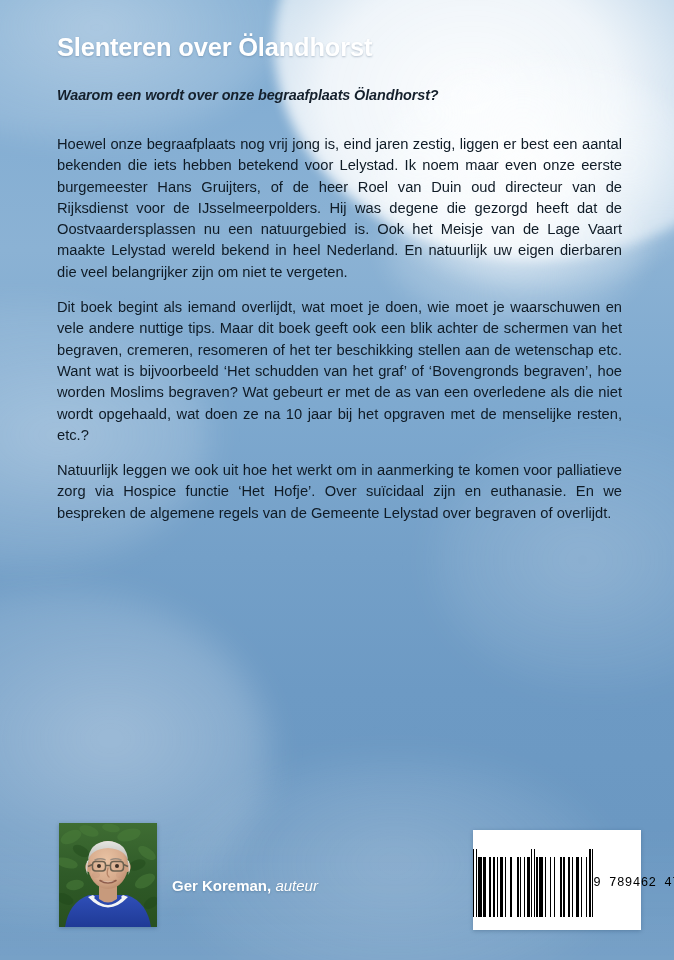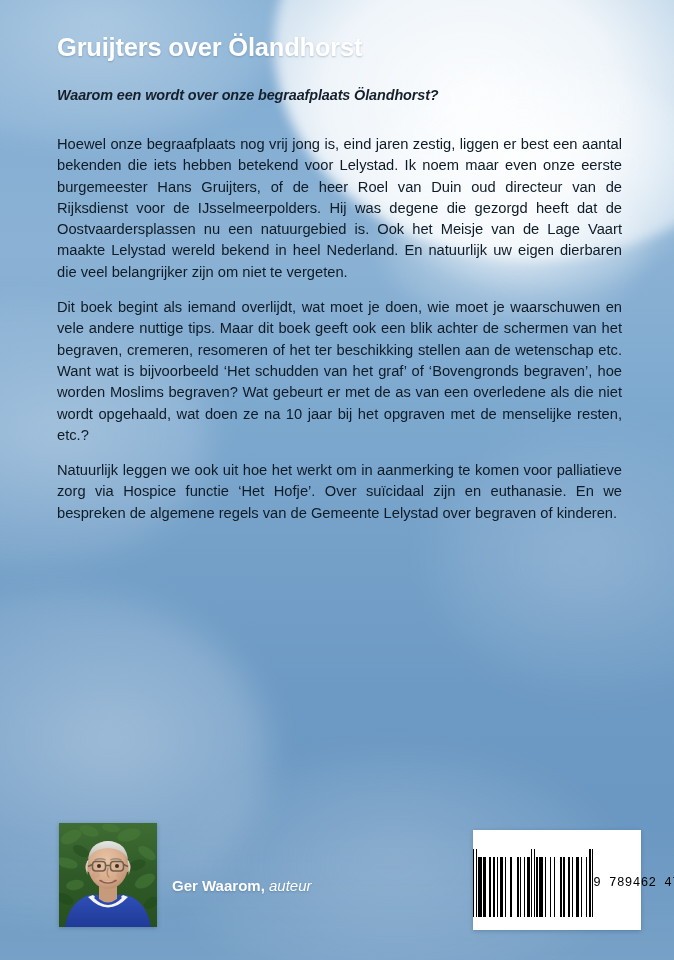--- a/index.html
+++ b/index.html
@@ -186,28 +186,28 @@
   <div class="cloud cl-top-right-b"></div>
   <div class="cloud cl-top-right-c"></div>
   <div class="cloud cl-mid-left"></div>
   <div class="cloud cl-mid-right"></div>
   <div class="cloud cl-low-left"></div>
   <div class="cloud cl-low-mid"></div>
   <div class="cloud cl-bottom-haze"></div>
 
   <div class="content">
 
-    <div class="title">Gruijters over Ölandhorst</div>
+    <div class="title">Slenteren over Ölandhorst</div>
 
     <div class="subtitle">Waarom een wordt over onze begraafplaats Ölandhorst?</div>
 
     <div class="body-block">
       <p class="para">Hoewel onze begraafplaats nog vrij jong is, eind jaren zestig, liggen er best een aantal bekenden die iets hebben betekend voor Lelystad. Ik noem maar even onze eerste burgemeester Hans Gruijters, of de heer Roel van Duin oud directeur van de Rijksdienst voor de IJsselmeerpolders. Hij was degene die gezorgd heeft dat de Oostvaardersplassen nu een natuurgebied is. Ook het Meisje van de Lage Vaart maakte Lelystad wereld bekend in heel Nederland. En natuurlijk uw eigen dierbaren die veel belangrijker zijn om niet te vergeten.</p>
       <p class="para">Dit boek begint als iemand overlijdt, wat moet je doen, wie moet je waarschuwen en vele andere nuttige tips. Maar dit boek geeft ook een blik achter de schermen van het begraven, cremeren, resomeren of het ter beschikking stellen aan de wetenschap etc. Want wat is bijvoorbeeld ‘Het schudden van het graf’ of ‘Bovengronds begraven’, hoe worden Moslims begraven? Wat gebeurt er met de as van een overledene als die niet wordt opgehaald, wat doen ze na 10 jaar bij het opgraven met de menselijke resten, etc.?</p>
-      <p class="para nogap">Natuurlijk leggen we ook uit hoe het werkt om in aanmerking te komen voor palliatieve zorg via Hospice functie ‘Het Hofje’. Over suïcidaal zijn en euthanasie. En we bespreken de algemene regels van de Gemeente Lelystad over begraven of kinderen.</p>
+      <p class="para nogap">Natuurlijk leggen we ook uit hoe het werkt om in aanmerking te komen voor palliatieve zorg via Hospice functie ‘Het Hofje’. Over suïcidaal zijn en euthanasie. En we bespreken de algemene regels van de Gemeente Lelystad over begraven of overlijdt.</p>
     </div>
 
     <div class="author-photo">
       <svg viewBox="0 0 98 104" preserveAspectRatio="xMidYMid slice">
         <defs>
           <linearGradient id="hedge" x1="0" y1="0" x2="0" y2="1">
             <stop offset="0%" stop-color="#3f6d33"></stop>
             <stop offset="50%" stop-color="#2f5a28"></stop>
             <stop offset="100%" stop-color="#28501f"></stop>
           </linearGradient>
@@ -277,21 +277,21 @@
 
         <path d="M41 57.5 Q49 62.5 57 57.5" stroke="#8d5b4a" stroke-width="1.6" fill="none" stroke-linecap="round"></path>
         <path d="M42.5 58 Q49 60.6 55.5 58 Q49 59.6 42.5 58 Z" fill="#f0e6e2" opacity=".75"></path>
 
         <ellipse cx="37" cy="52" rx="4" ry="3" fill="#c7957a" opacity=".35"></ellipse>
         <ellipse cx="61" cy="52" rx="4" ry="3" fill="#c7957a" opacity=".35"></ellipse>
       </svg>
     </div>
 
     <div class="author-name">
-      <span class="nm">Ger Waarom,</span>
+      <span class="nm">Ger Koreman,</span>
       <span class="role">auteur</span>
     </div>
 
     <div class="barcode-box">
       <div class="bars" id="bars">
           <i style="width: 1.28px; background: rgb(0, 0, 0); height: 100%;"></i>
           <i style="width: 1.28px; background: rgb(255, 255, 255); height: 100%;"></i>
           <i style="width: 1.28px; background: rgb(0, 0, 0); height: 100%;"></i>
           <i style="width: 1.28px; background: rgb(255, 255, 255); height: 88%;"></i>
           <i style="width: 1.28px; background: rgb(0, 0, 0); height: 88%;"></i>

